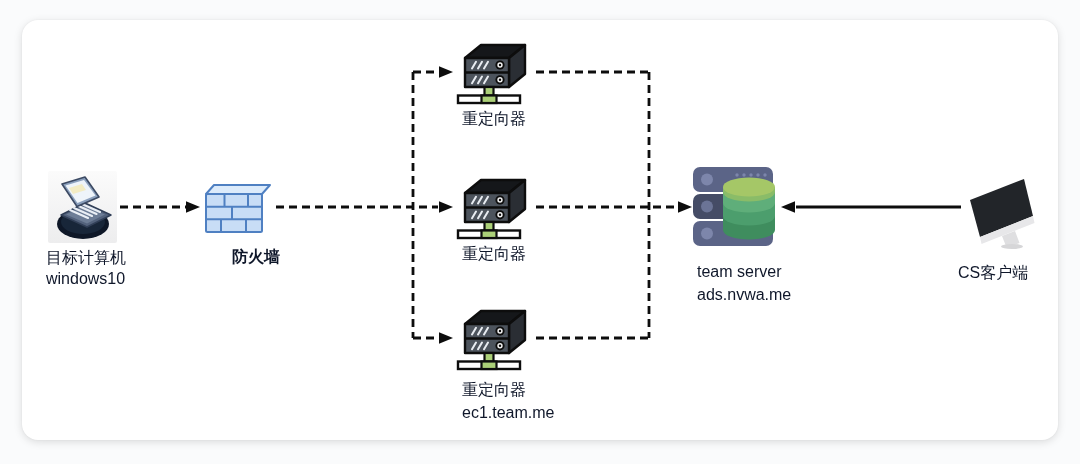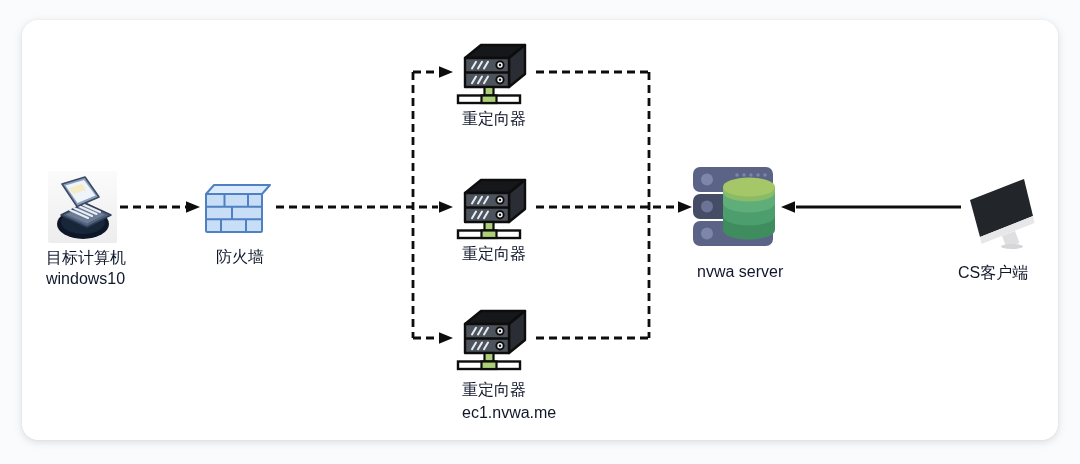--- a/index.html
+++ b/index.html
@@ -88,21 +88,21 @@
         <rect x="5" y="13" width="56" height="38" rx="1.5" fill="#c8ddf6"></rect>
         <line x1="5" y1="25.7" x2="61" y2="25.7"></line>
         <line x1="5" y1="38.3" x2="61" y2="38.3"></line>
         <line x1="23.5" y1="13" x2="23.5" y2="25.7"></line>
         <line x1="47" y1="13" x2="47" y2="25.7"></line>
         <line x1="31" y1="25.7" x2="31" y2="38.3"></line>
         <line x1="20" y1="38.3" x2="20" y2="51"></line>
         <line x1="45" y1="38.3" x2="45" y2="51"></line>
       </g>
     </svg>
-    <div class="label" style="left:216px;top:245px;width:76px;text-align:left;">
+    <div class="label" style="left:204px;top:245px;width:76px;text-align:right;font-weight:bold;">
       <span>防火墙</span>
     </div>
   </div>
 
   <div class="node">
     <svg style="position:absolute;left:455px;top:41px;" width="78" height="64" viewBox="0 0 78 64">
       <g stroke="#0d0d0d" stroke-width="2.4" stroke-linejoin="round">
         <polygon points="10,17 26,4 70,4 54,17" fill="#15171a"></polygon>
         <polygon points="54,17 70,4 70,33 54,46" fill="#2a2e34"></polygon>
         <rect x="10" y="17" width="44" height="29" fill="#4d545d"></rect>
@@ -183,21 +183,21 @@
         <circle cx="45" cy="24" r="1.2" fill="#0d0d0d"></circle>
       <circle cx="45" cy="38.8" r="4.6" fill="#0d0d0d"></circle>
         <circle cx="45" cy="38.8" r="2.7" fill="#f4f4f4"></circle>
         <circle cx="45" cy="38.8" r="1.2" fill="#0d0d0d"></circle>
       <rect x="29.5" y="46" width="9" height="9" fill="#abd078" stroke="#0d0d0d" stroke-width="2.2"></rect>
       <rect x="3" y="54.5" width="62" height="7.5" fill="#ffffff" stroke="#0d0d0d" stroke-width="2.4"></rect>
       <rect x="26.5" y="54.5" width="15" height="7.5" fill="#abd078" stroke="#0d0d0d" stroke-width="2.2"></rect>
     </svg>
     <div class="label" style="left:462px;top:378px;">
       <span>重定向器</span>
-      <span class="l2">ec1.nvwa.me</span>
+      <span class="l2">ec1.team.me</span>
     </div>
   </div>
 
   <div class="node">
     <svg style="position:absolute;left:691px;top:165px;" width="90" height="86" viewBox="0 0 90 86">
       <rect x="2" y="2" width="80" height="25" rx="7" fill="#5b6487"></rect>
       <circle cx="16" cy="14.5" r="6" fill="#7d86ab"></circle>
       <g fill="#7d86ab">
         <circle cx="46" cy="10" r="1.7"></circle>
           <circle cx="53" cy="10" r="1.7"></circle>
@@ -219,21 +219,22 @@
       <rect x="32" y="51" width="52" height="14" fill="#3f8d5e"></rect>
       <ellipse cx="58" cy="51" rx="26" ry="9.5" fill="#4c9e6d"></ellipse>
       <rect x="32" y="38" width="52" height="13" fill="#4c9e6d"></rect>
       <ellipse cx="58" cy="38" rx="26" ry="9.5" fill="#5fae7a"></ellipse>
       <rect x="32" y="27" width="52" height="11" fill="#5fae7a"></rect>
       <ellipse cx="58" cy="27" rx="26" ry="9.5" fill="#8abc68"></ellipse>
       <rect x="32" y="22" width="52" height="5" fill="#8abc68"></rect>
       <ellipse cx="58" cy="22" rx="26" ry="9.5" fill="#a5c767"></ellipse>
     </svg>
     <div class="label" style="left:697px;top:260px;">
-      <span>nvwa server</span>
+      <span>team server</span>
+      <span class="l2">ads.nvwa.me</span>
     </div>
   </div>
 
   <div class="node">
     <svg style="position:absolute;left:963px;top:174px;" width="78" height="76" viewBox="0 0 78 76">
       <polygon points="7,26 61,5 70,42 17,63" fill="#222529"></polygon>
       <polygon points="17,63 70,42 71.5,49 18.5,70" fill="#e7e7e9"></polygon>
       <polygon points="39,62 52,57 56.5,69 43.5,73.5" fill="#dfdfe1"></polygon>
       <ellipse cx="49" cy="72.5" rx="11" ry="2.6" fill="#d6d6d8"></ellipse>
     </svg>

